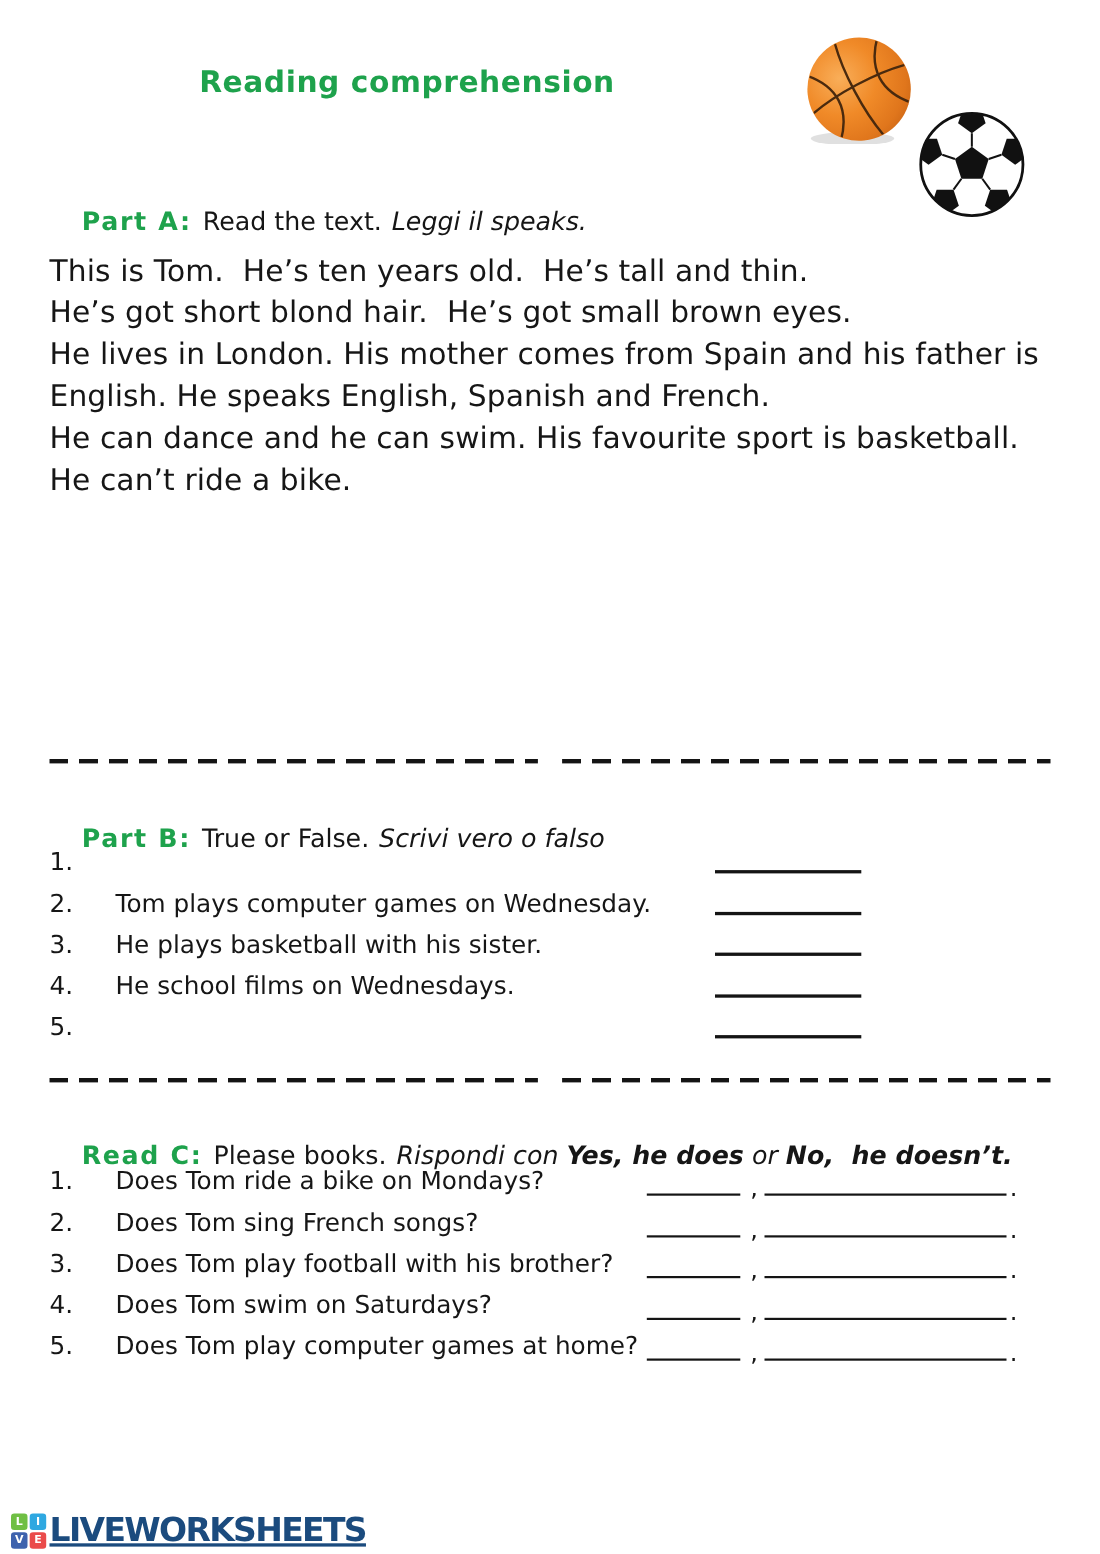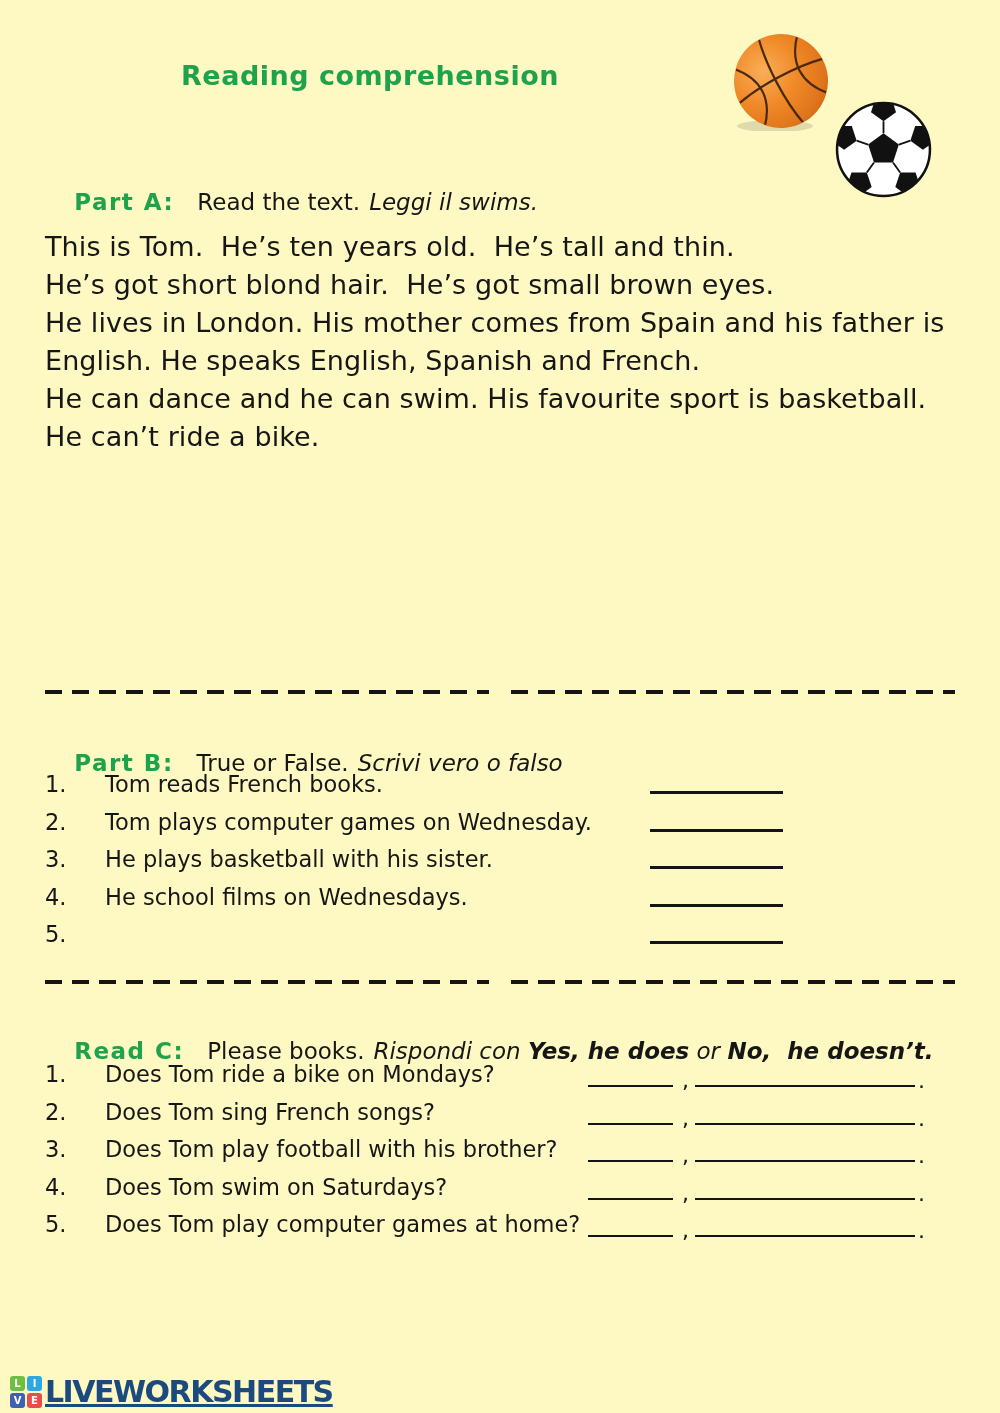--- a/index.html
+++ b/index.html
@@ -1,37 +1,37 @@
 <!DOCTYPE html>
 <html><head>
 <meta charset="utf-8">
 <style>
   * { margin:0; padding:0; box-sizing:border-box; }
   html,body { background:#e9e9e9; }
   body { font-family:"DejaVu Sans","Liberation Sans",sans-serif; }
   .page {
     position:relative; width:1000px; height:1413px;
-    background:#fef9c3; margin:0 auto; overflow:hidden;
+    background:#ffffff; margin:0 auto; overflow:hidden;
     color:#161616;
   }
 
   
   .title-wrap { position:absolute; left:20px; top:60px; width:700px; text-align:center; }
   .title { font-size:27px; font-weight:bold; letter-spacing:.5px; color:#1ea24c; }
 
   
   .basketball { position:absolute; left:731px; top:31px; width:100px; height:100px; }
   .soccer { position:absolute; left:833px; top:99px; width:101px; height:101px; }
 
   
   .part-heading { position:absolute; left:45px; font-size:23px; white-space:pre-wrap; }
   .part-a { top:163px; }
   .part-b { top:724px; }
   .part-c { top:1012px; width:930px; }
-  .part-label { color:#1ea24c; font-weight:bold; letter-spacing:1.5px; margin-right:23px; }
+  .part-label { color:#1ea24c; font-weight:bold; letter-spacing:1.5px; margin-right:10px; }
   .instr { margin-right:9px; }
   .it { font-style:italic; }
   .bi { font-style:italic; font-weight:bold; }
 
   
   .para {
     position:absolute; left:45px; width:905px;
     font-size:27px; line-height:38px; white-space:pre-wrap;
     letter-spacing:.1px;
   }
@@ -128,21 +128,21 @@
         <polygon points="50,22 37.6,13 42.4,-1.5 57.6,-1.5 62.4,13" fill="#111111"></polygon>
         <polygon points="76.6,41.3 81.4,26.8 96.6,26.8 101.4,41.3 89,50.3" fill="#111111"></polygon>
         <polygon points="66.5,72.7 81.7,72.7 86.5,87.2 74.1,96.2 61.7,87.2" fill="#111111"></polygon>
         <polygon points="33.5,72.7 18.3,72.7 13.5,87.2 25.9,96.2 38.3,87.2" fill="#111111"></polygon>
         <polygon points="23.4,41.3 18.6,26.8 3.4,26.8 -1.4,41.3 11,50.3" fill="#111111"></polygon>
       </g>
     </svg>
   </div>
 
   <div class="part-heading part-a">
-    <span class="part-label">Part A:</span><span class="instr">Read the text.</span><span class="it">Leggi il swims.</span>
+    <span class="part-label">Part A:</span><span class="instr">Read the text.</span><span class="it">Leggi il speaks.</span>
   </div>
 
   <div class="para para1">This is Tom.  He’s ten years old.  He’s tall and thin.
 He’s got short blond hair.  He’s got small brown eyes.
 He lives in London. His mother comes from Spain and his father is
 English. He speaks English, Spanish and French.
 He can dance and he can swim. His favourite sport is basketball.
 He can’t ride a bike.</div>
 
   <div class="sep sep1">
@@ -151,21 +151,20 @@
     <div class="seg"></div>
   </div>
 
   <div class="part-heading part-b">
     <span class="part-label">Part B:</span><span class="instr">True or False.</span><span class="it">Scrivi vero o falso</span>
   </div>
 
   <div class="qlist qlist-b">
     <div class="qrow">
       <span class="num">1.</span>
-      <span class="qtext">Tom reads French books.</span>
       <div class="tf-blank"></div>
     </div>
     <div class="qrow">
       <span class="num">2.</span>
       <span class="qtext">Tom plays computer games on Wednesday.</span>
       <div class="tf-blank"></div>
     </div>
     <div class="qrow">
       <span class="num">3.</span>
       <span class="qtext">He plays basketball with his sister.</span>

